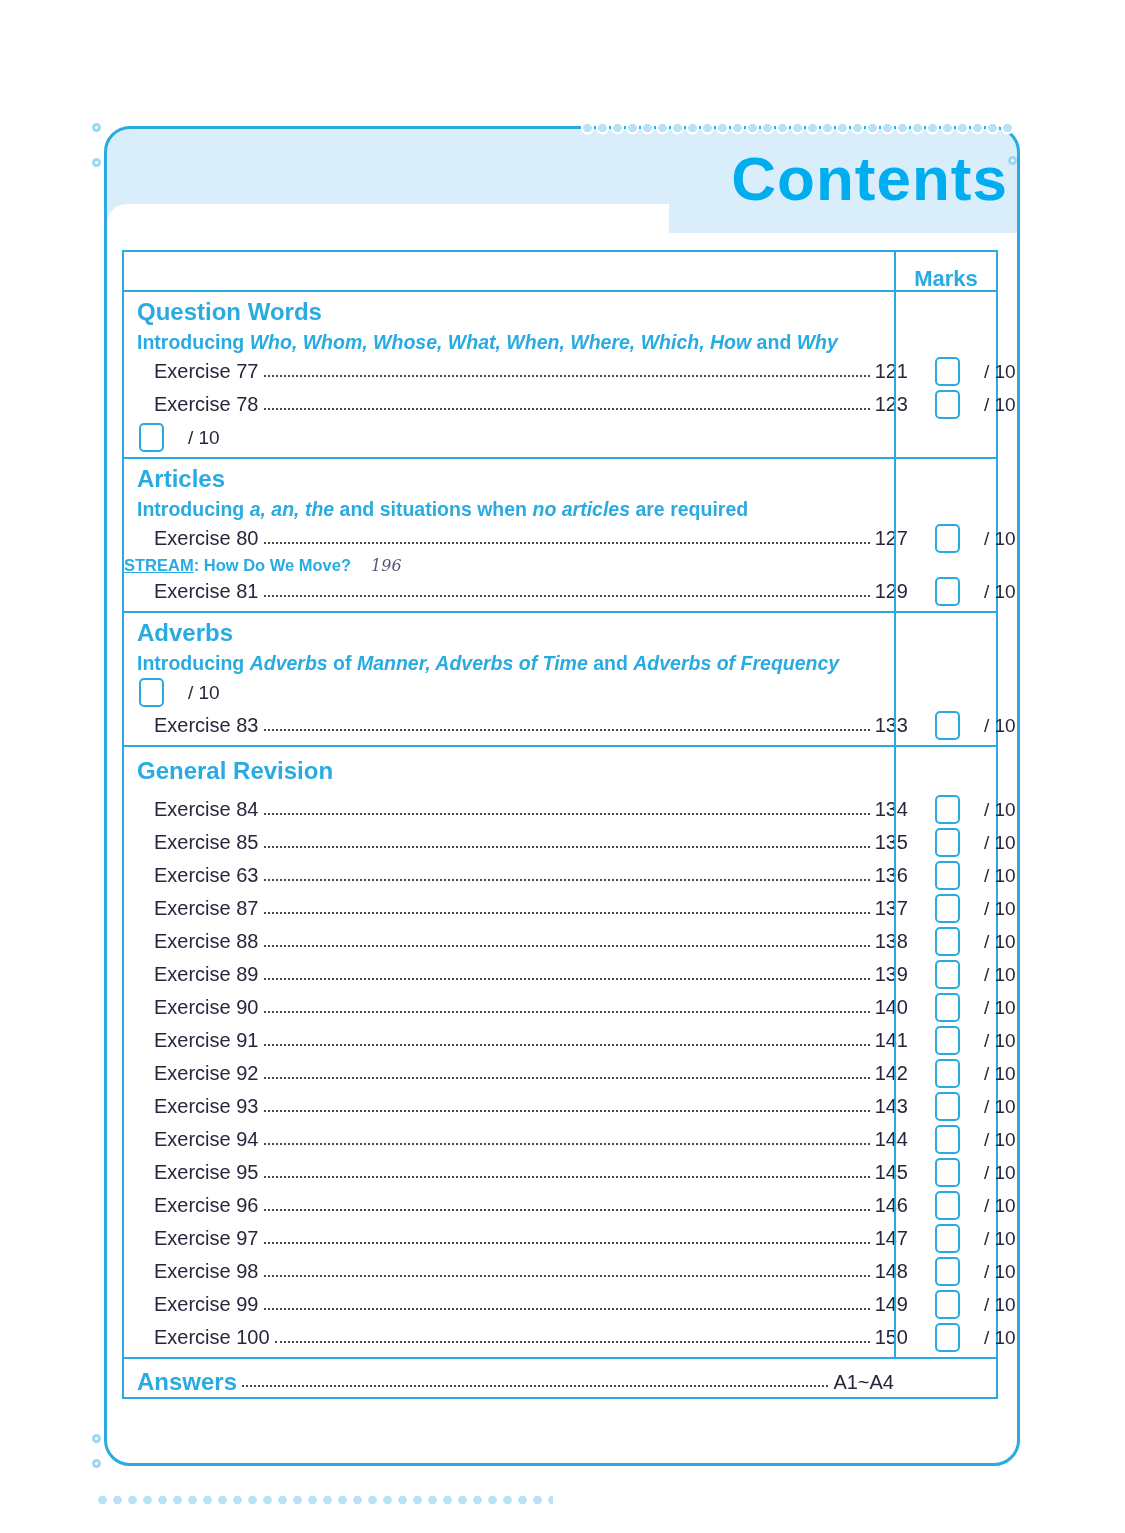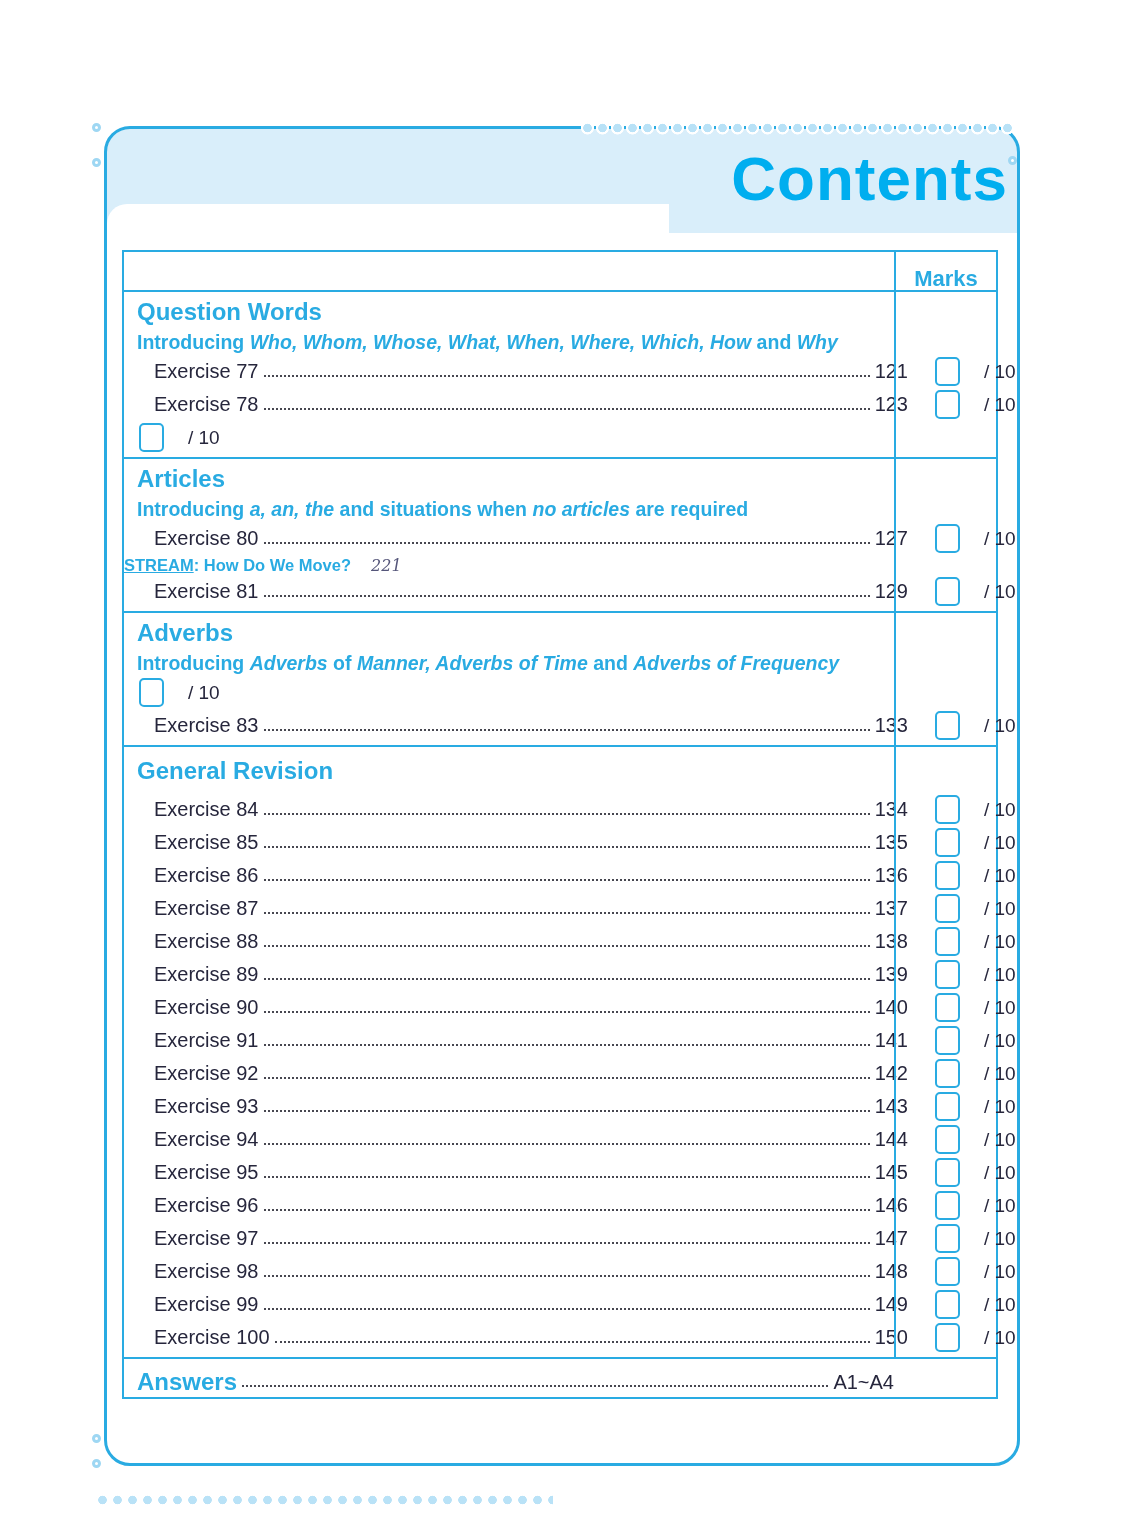--- a/index.html
+++ b/index.html
@@ -122,21 +122,21 @@
               <span class="leader"></span>
               <span class="row-page">127</span>
             </div>
             <div class="row-marks">
               <span class="marks-box"></span>
               <span class="marks-text">/ 10</span>
             </div>
           </div>
           <div class="subrow">
             <span class="subrow-label"><span class="u">STREAM</span>: How Do We Move?</span>
-            <span class="subrow-page">221</span>
+            <span class="subrow-page">196</span>
           </div>
           <div class="row">
             <div class="row-main">
               <span class="row-label">Exercise 81</span>
               <span class="leader"></span>
               <span class="row-page">129</span>
             </div>
             <div class="row-marks">
               <span class="marks-box"></span>
               <span class="marks-text">/ 10</span>
@@ -183,21 +183,21 @@
               <span class="leader"></span>
               <span class="row-page">135</span>
             </div>
             <div class="row-marks">
               <span class="marks-box"></span>
               <span class="marks-text">/ 10</span>
             </div>
           </div>
           <div class="row">
             <div class="row-main">
-              <span class="row-label">Exercise 86</span>
+              <span class="row-label">Exercise 63</span>
               <span class="leader"></span>
               <span class="row-page">136</span>
             </div>
             <div class="row-marks">
               <span class="marks-box"></span>
               <span class="marks-text">/ 10</span>
             </div>
           </div>
           <div class="row">
             <div class="row-main">

